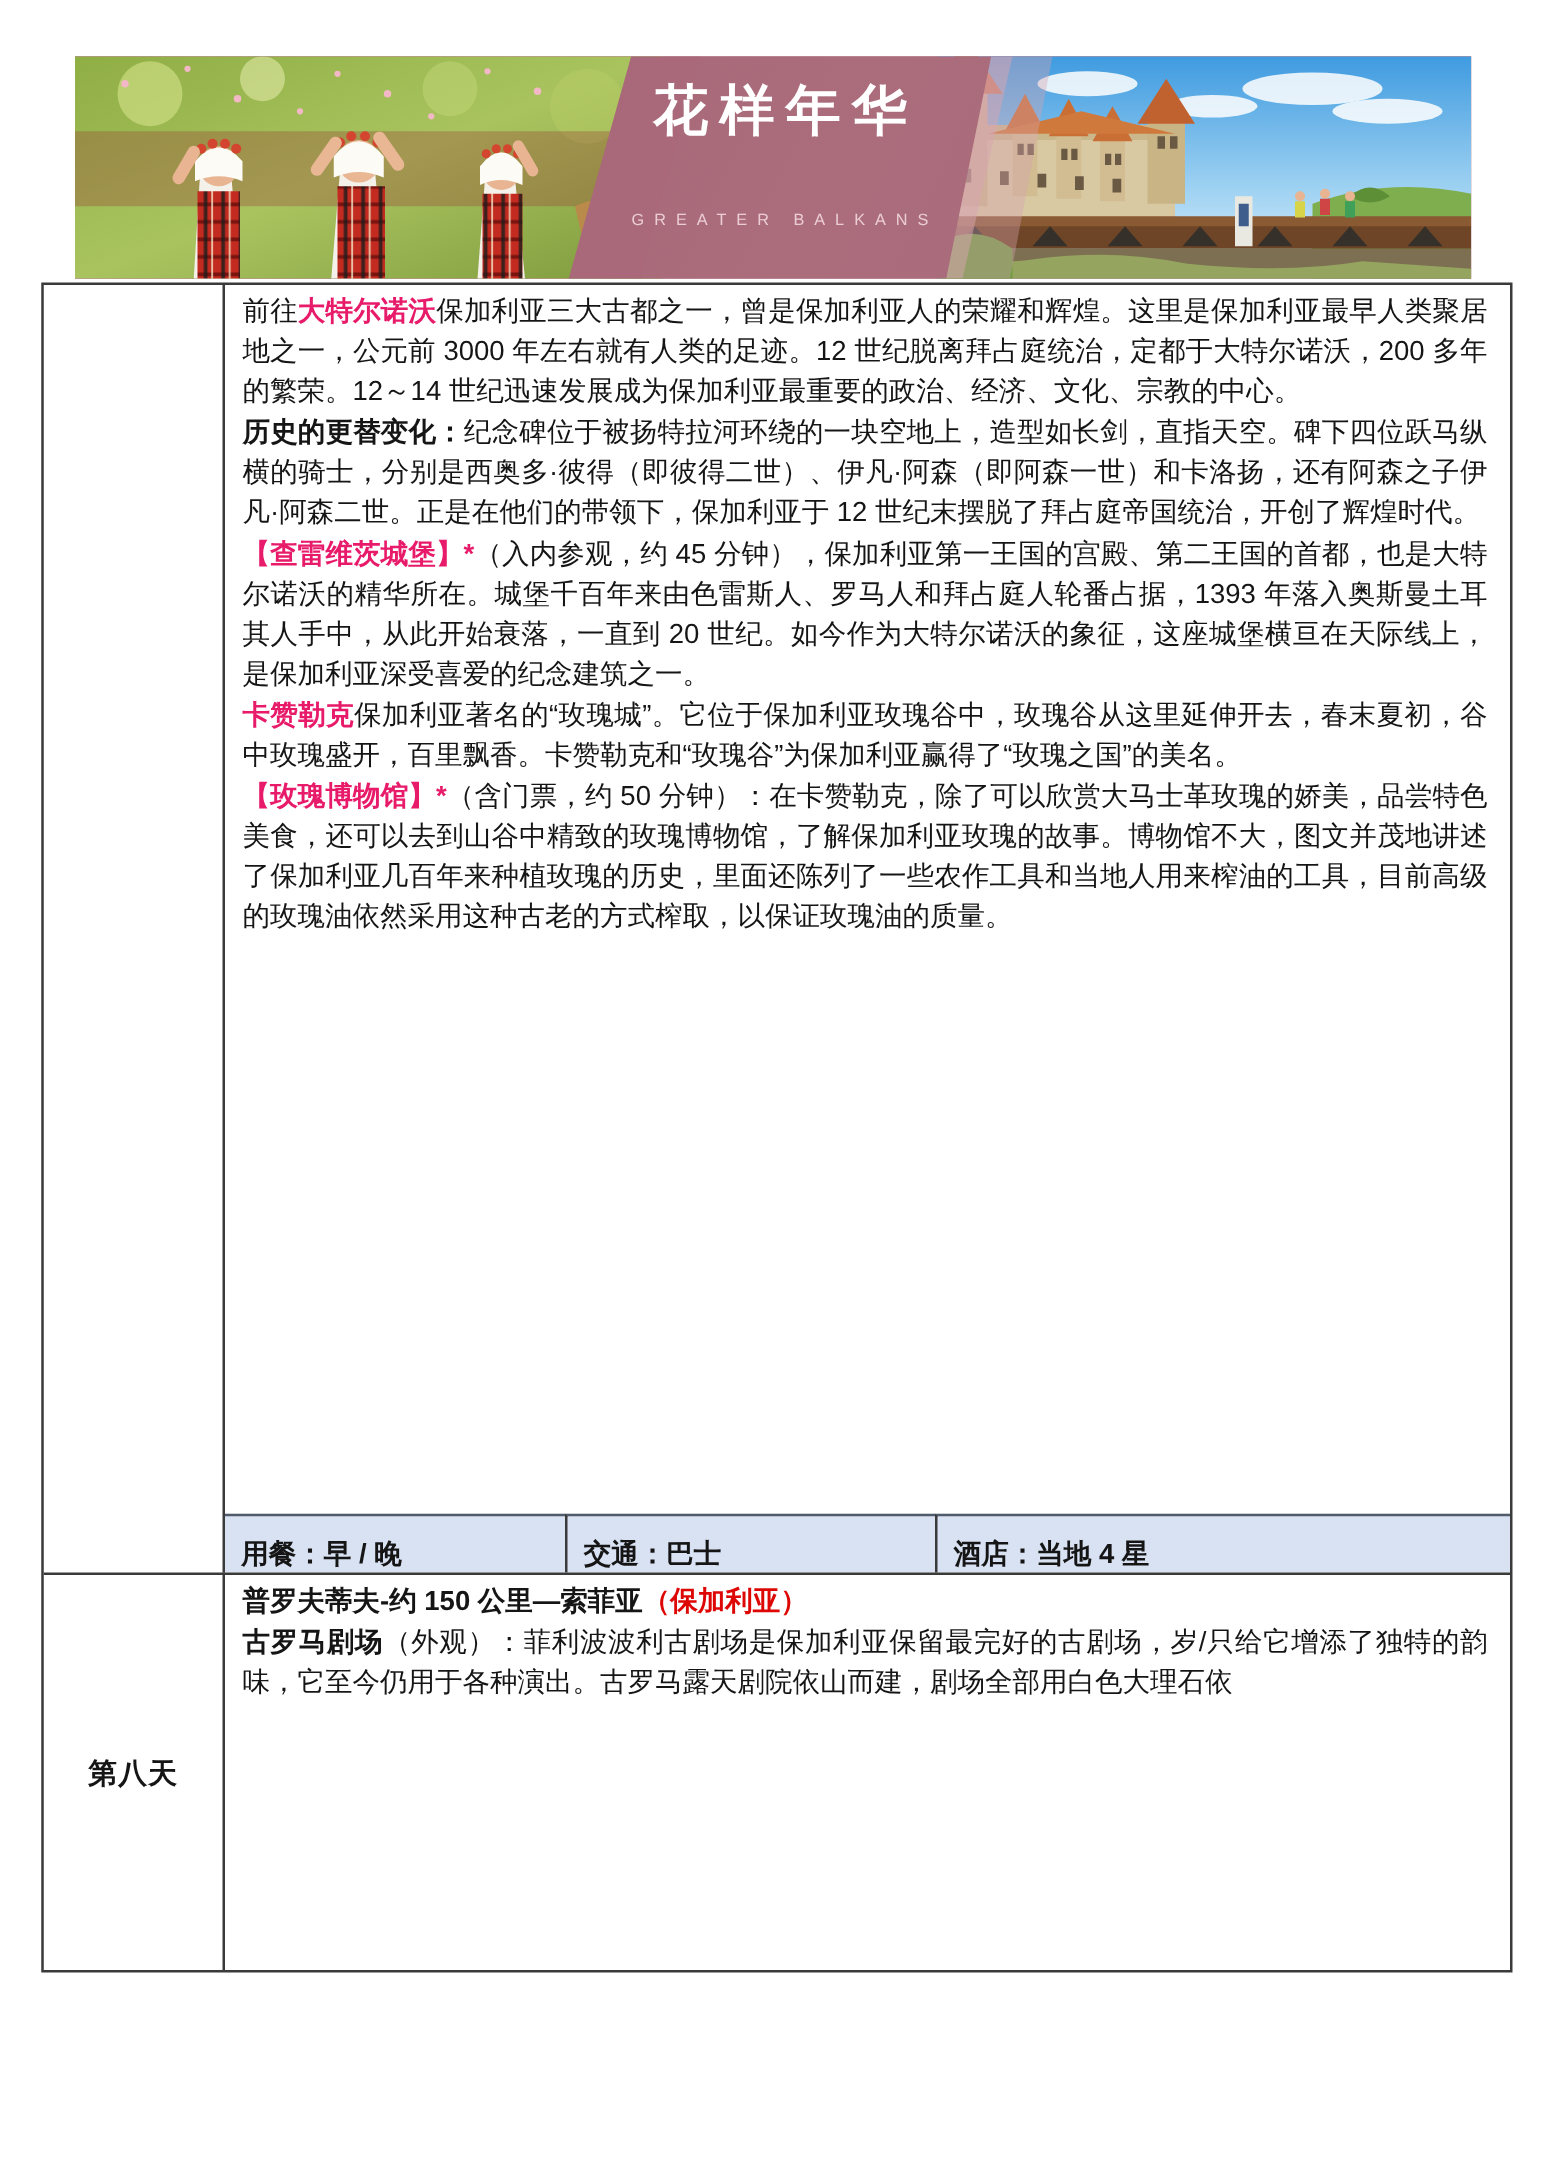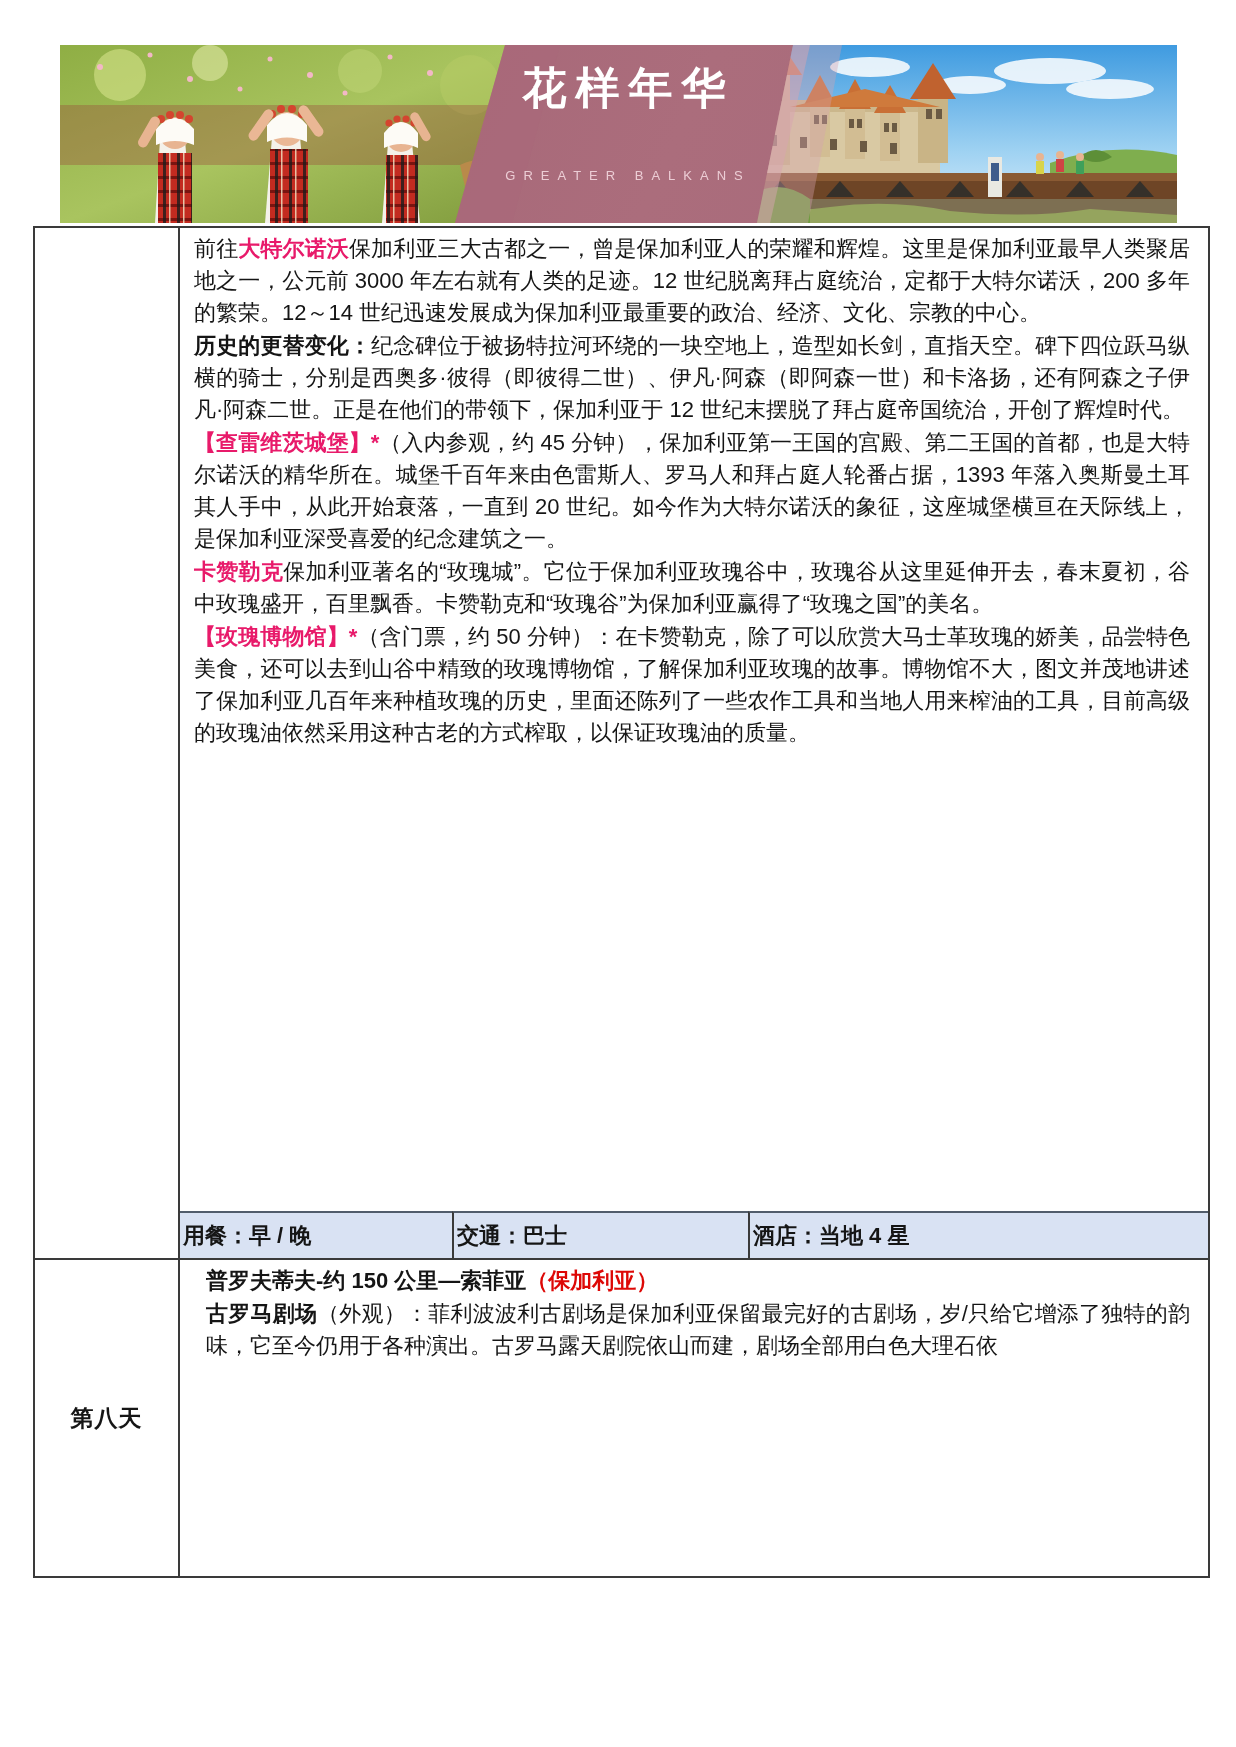--- a/index.html
+++ b/index.html
@@ -55,29 +55,29 @@
     border:2px solid var(--line);
     display:grid;
     grid-template-columns:145px 272px 296px 1fr;
     grid-template-rows:983px 47px 1fr;
     background:#fff;
   }
   .cell{overflow:hidden;}
   .cell-day{grid-area:1/1/3/2; border-right:2px solid var(--line);}
   .cell-desc{grid-area:1/2/2/5; padding:5px 18px 0 14px;}
   .meal{background:var(--rowblue); border-top:2px solid var(--mealline);
-        display:flex; align-items:center; padding-left:3px;
+        display:flex; align-items:flex-end; padding-left:13px;
         font-weight:bold; font-size:22px; white-space:nowrap;}
   .meal-1{grid-area:2/2/3/3;}
   .meal-2{grid-area:2/3/3/4; border-left:2px solid var(--line);}
   .meal-3{grid-area:2/4/3/5; border-left:2px solid var(--line);}
   .cell-day8{grid-area:3/1/4/2; border-top:2px solid var(--line); border-right:2px solid var(--line);
              display:flex; align-items:center; justify-content:center;}
   .day-label{font-weight:bold; font-size:23px; letter-spacing:1px;}
-  .cell-desc8{grid-area:3/2/4/5; border-top:2px solid var(--line); padding:5px 18px 0 26px;}
+  .cell-desc8{grid-area:3/2/4/5; border-top:2px solid var(--line); padding:5px 18px 0 14px;}
 
   .para{font-size:22px; line-height:32px; text-align:justify; margin-bottom:1px;}
   .r-plain{color:var(--ink);}
   .r-bold{color:var(--ink); font-weight:bold;}
   .r-pink{color:var(--pink); font-weight:bold;}
   .r-red{color:var(--red); font-weight:bold;}
 </style>
 </head>
 <body>
 

